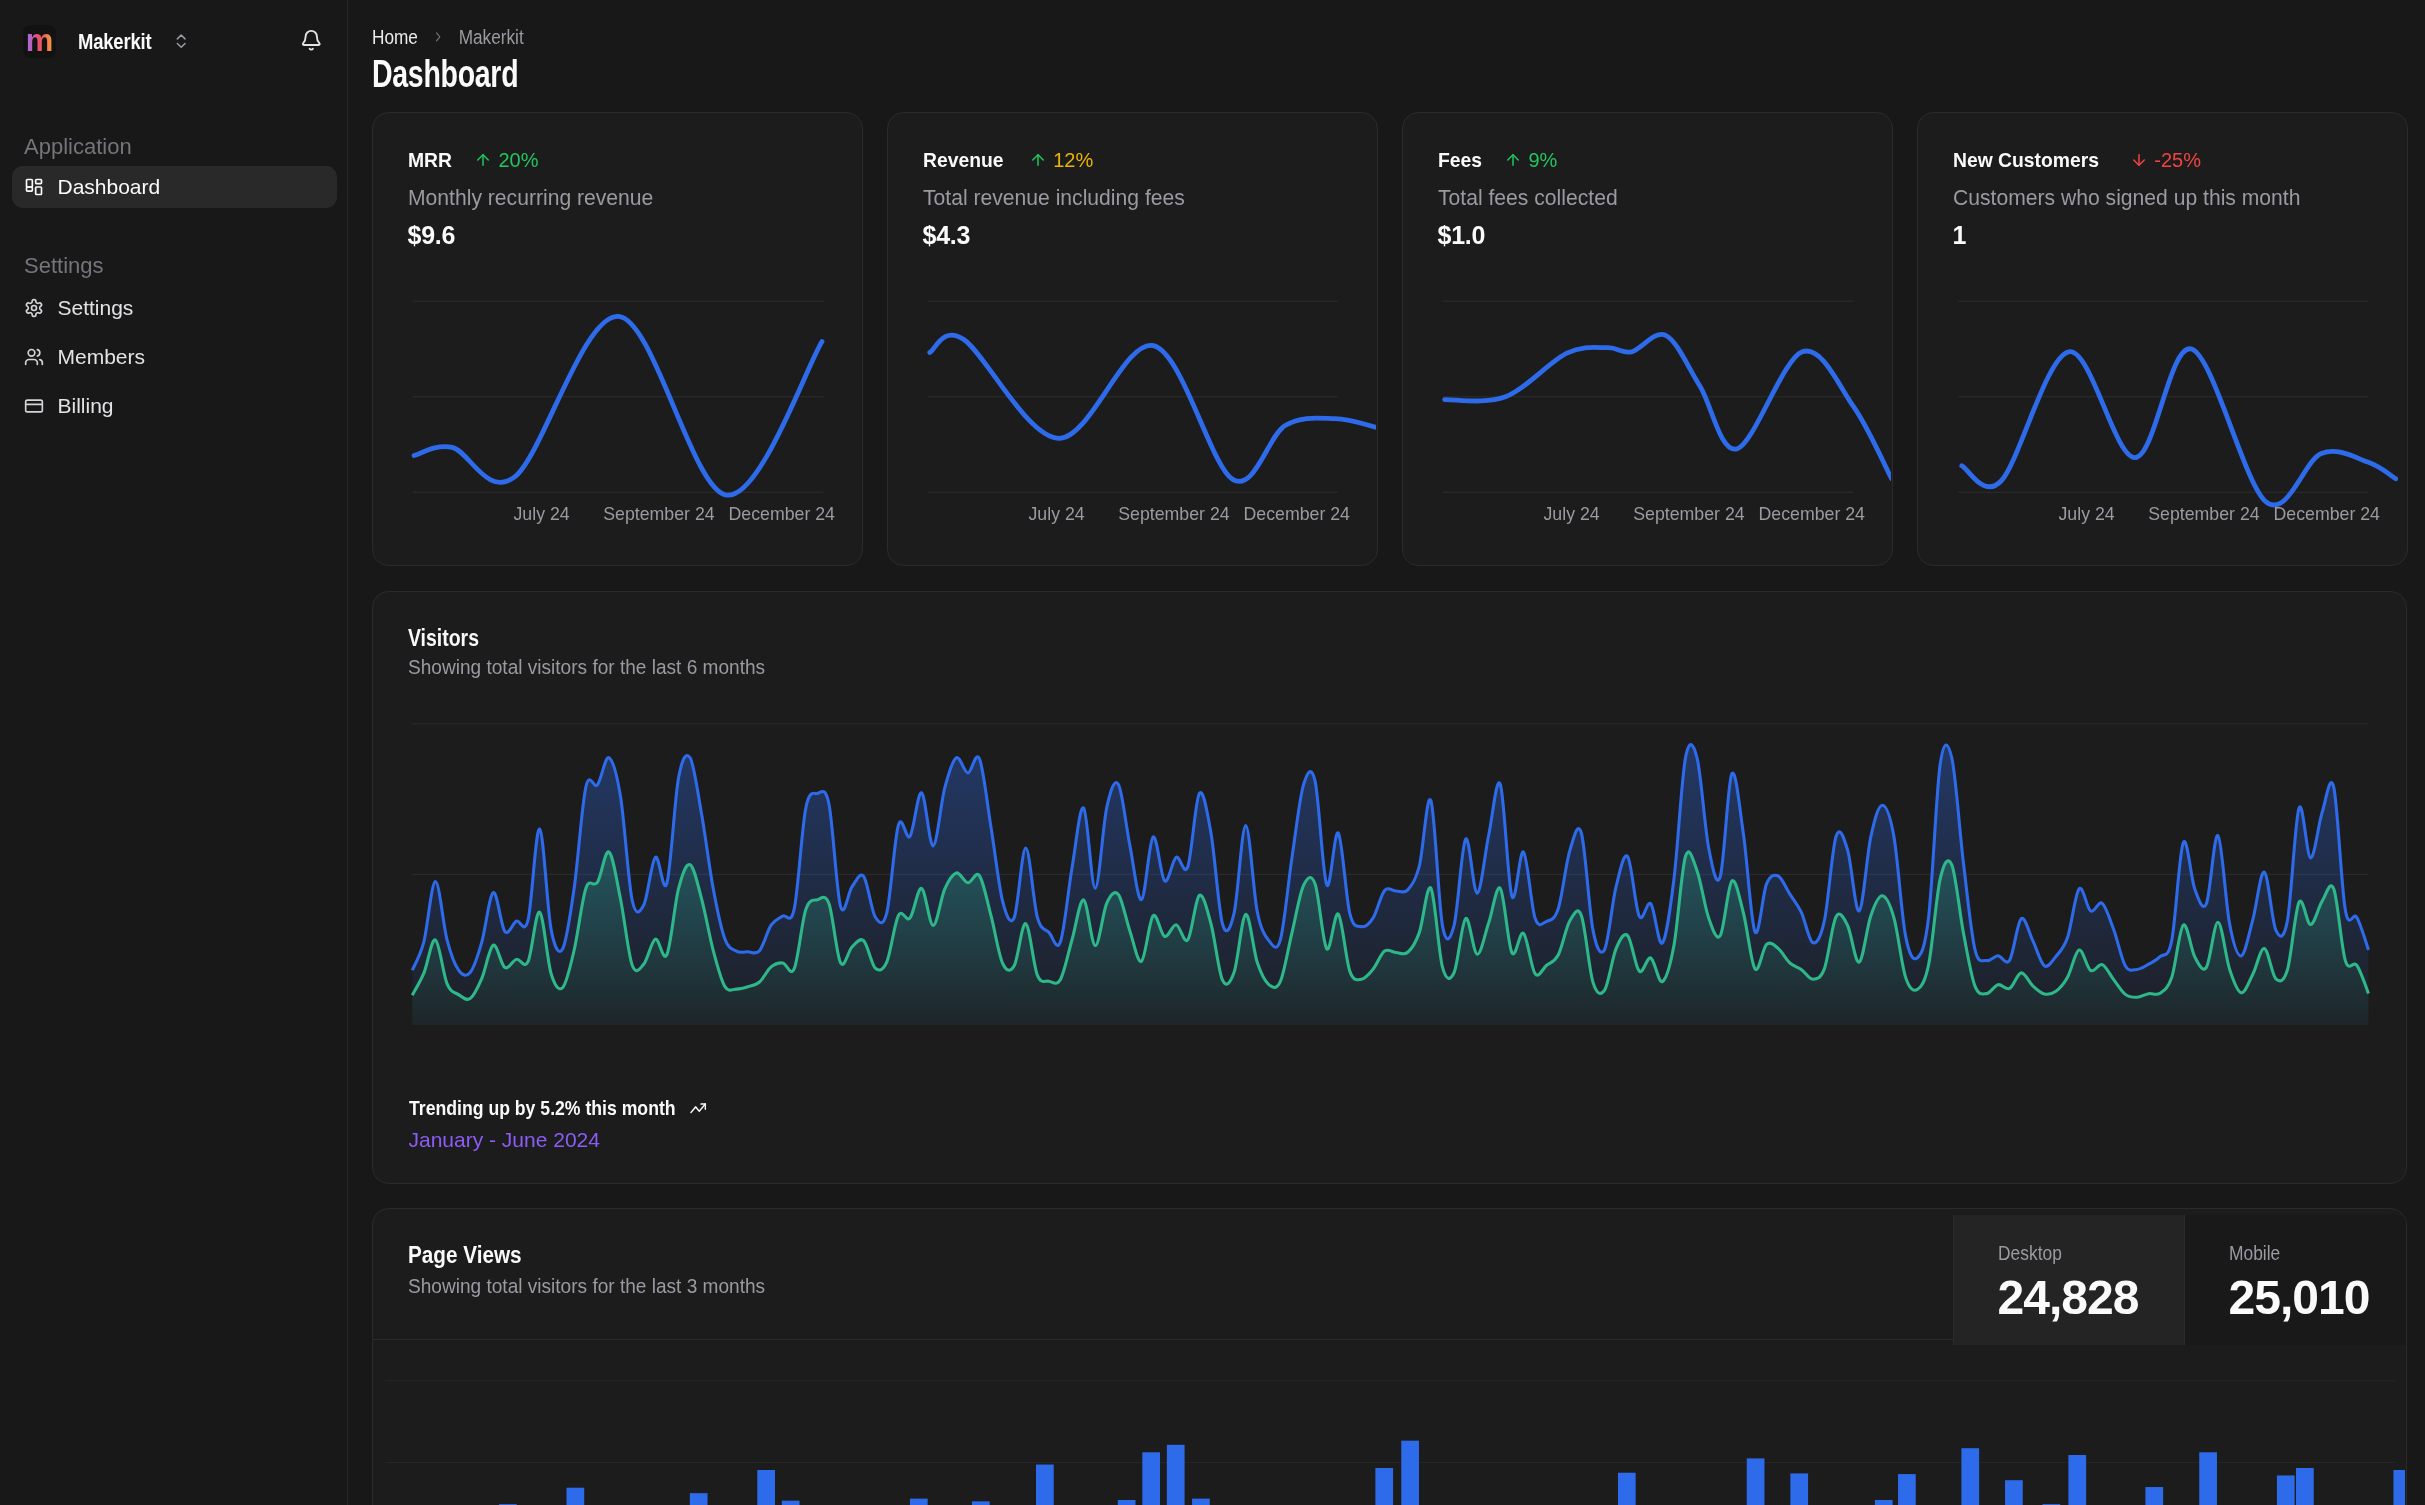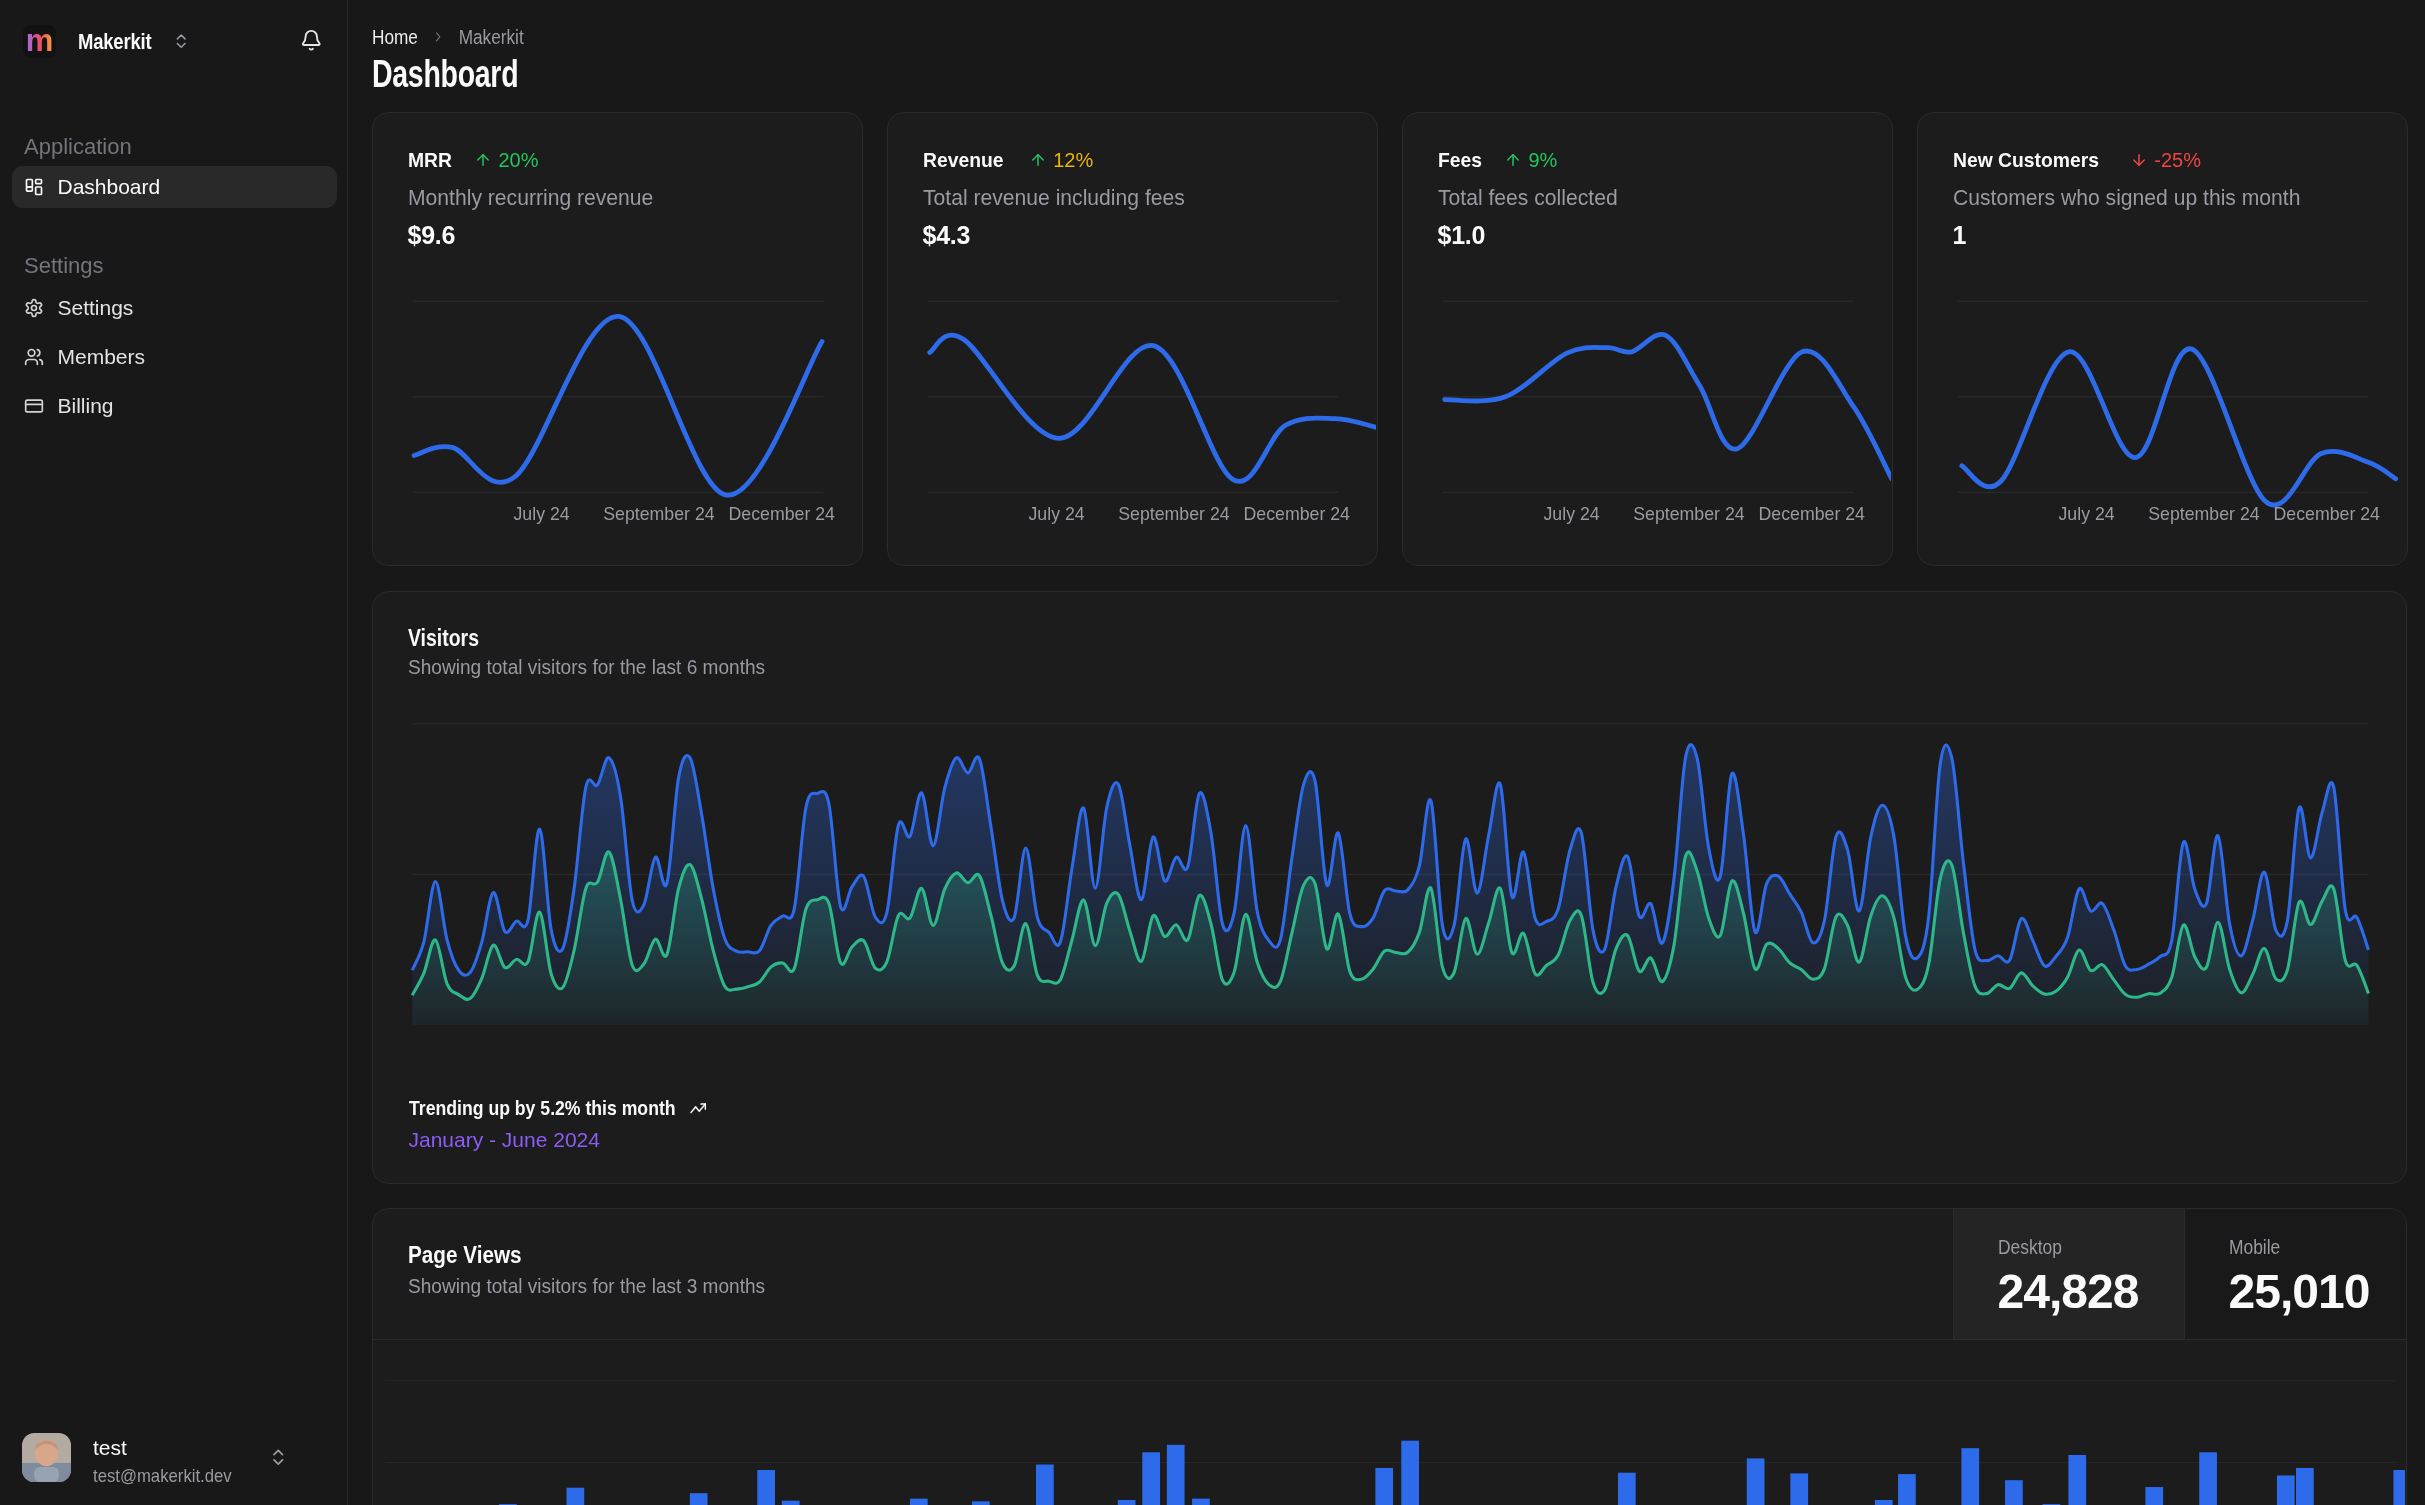--- a/index.html
+++ b/index.html
@@ -41,21 +41,21 @@
 #visitors { position:absolute; left:22.5px; top:591px; width:2035px; height:593px; }
 #visitors .t { position:absolute; left:35px; top:32px; font-size:24px; font-weight:700; transform:scaleX(.81); transform-origin:0 50%; }
 #visitors .d { position:absolute; left:35px; top:63px; font-size:20.5px; color:#9a9aa2; transform:scaleX(.93); transform-origin:0 50%; white-space:nowrap; }
 #vfoot1 { position:absolute; left:36px; top:504px; font-size:21px; font-weight:700;
   display:flex; align-items:center; gap:16.4px; transform:scaleX(.84); transform-origin:0 50%; }
 #vfoot2 { position:absolute; left:36px; top:536px; font-size:21px; color:#8b5cf6; }
 #pv { position:absolute; left:22.5px; top:1208px; width:2035px; height:341px; overflow:hidden; }
 #pvhead { position:absolute; left:0; top:0; width:100%; height:131px; border-bottom:1.4px solid #2b2b2b; }
 #pvhead .t { position:absolute; left:35px; top:33px; font-size:23px; font-weight:700; transform:scaleX(.9); transform-origin:0 50%; }
 #pvhead .d { position:absolute; left:35px; top:65px; font-size:20.5px; color:#9a9aa2; transform:scaleX(.93); transform-origin:0 50%; white-space:nowrap; }
-.pvbox { position:absolute; top:0; height:130px; border-left:1.4px solid #2b2b2b;text-align:center; }
+.pvbox { position:absolute; top:6px; height:130px; border-left:1.4px solid #2b2b2b;text-align:center; }
 .pvbox .l { position:absolute; left:44px; top:27px; font-size:20px; color:#9a9aa2; transform:scaleX(.87); transform-origin:0 50%; }
 .pvbox .n { position:absolute; left:44px; top:59px; font-size:48px; font-weight:700; line-height:1; letter-spacing:-.02em; }
 </style></head>
 <body>
 <div id="side">
   <div class="top">
     <div id="logo"><svg width="33" height="33" viewBox="0 0 49 49">
       <defs>
             <linearGradient id="mg" x1="0" y1="0" x2="1" y2="0">
         <stop offset="0" stop-color="#9b6ef3"></stop>
@@ -102,35 +102,20 @@
       </svg>
       <span>Members</span>
     </div>
   <div class="navitem" style="top:385px">
       <svg width="20" height="20" viewBox="0 0 24 24" fill="none" stroke="#d4d4d8" stroke-width="2" stroke-linecap="round" stroke-linejoin="round">
         <rect width="20" height="14" x="2" y="5" rx="2"></rect>
         <line x1="2" x2="22" y1="10" y2="10"></line>
       </svg>
       <span>Billing</span>
     </div>
-  <div id="user">
-    <svg width="49" height="49" viewBox="0 0 72 72" style="border-radius:12.3px">
-      <rect width="72" height="72" fill="#b3aba2"></rect>
-      <rect y="44" width="72" height="28" fill="#7e8c9d"></rect>
-      <ellipse cx="36" cy="29" rx="17" ry="20" fill="#d8a68a"></ellipse>
-      <path d="M20 24 Q36 8 52 24 L52 18 Q36 4 20 18 Z" fill="#c4937c"></path>
-      <rect x="18" y="50" width="36" height="22" rx="8" fill="#97a3b1"></rect>
-    </svg>
-    <div class="nm">test</div>
-    <div class="em">test@makerkit.dev</div>
-    <div class="ch"><svg width="20.5" height="20.5" viewBox="0 0 24 24" fill="none" stroke="#9a9aa2" stroke-width="2" stroke-linecap="round" stroke-linejoin="round">
-          <path d="m7 15 5 5 5-5"></path>
-          <path d="m7 9 5-5 5 5"></path>
-        </svg></div>
-  </div>
 </div>
 <div id="main">
   <div id="crumb">
       <span class="h">Home</span>
       <svg width="15.7" height="15.7" viewBox="0 0 24 24" fill="none" stroke="#74747c" stroke-width="2" stroke-linecap="round" stroke-linejoin="round">
         <path d="m9 18 6-6-6-6"></path>
       </svg>
       <span>Makerkit</span>
     </div>
   <h1>Dashboard</h1>

